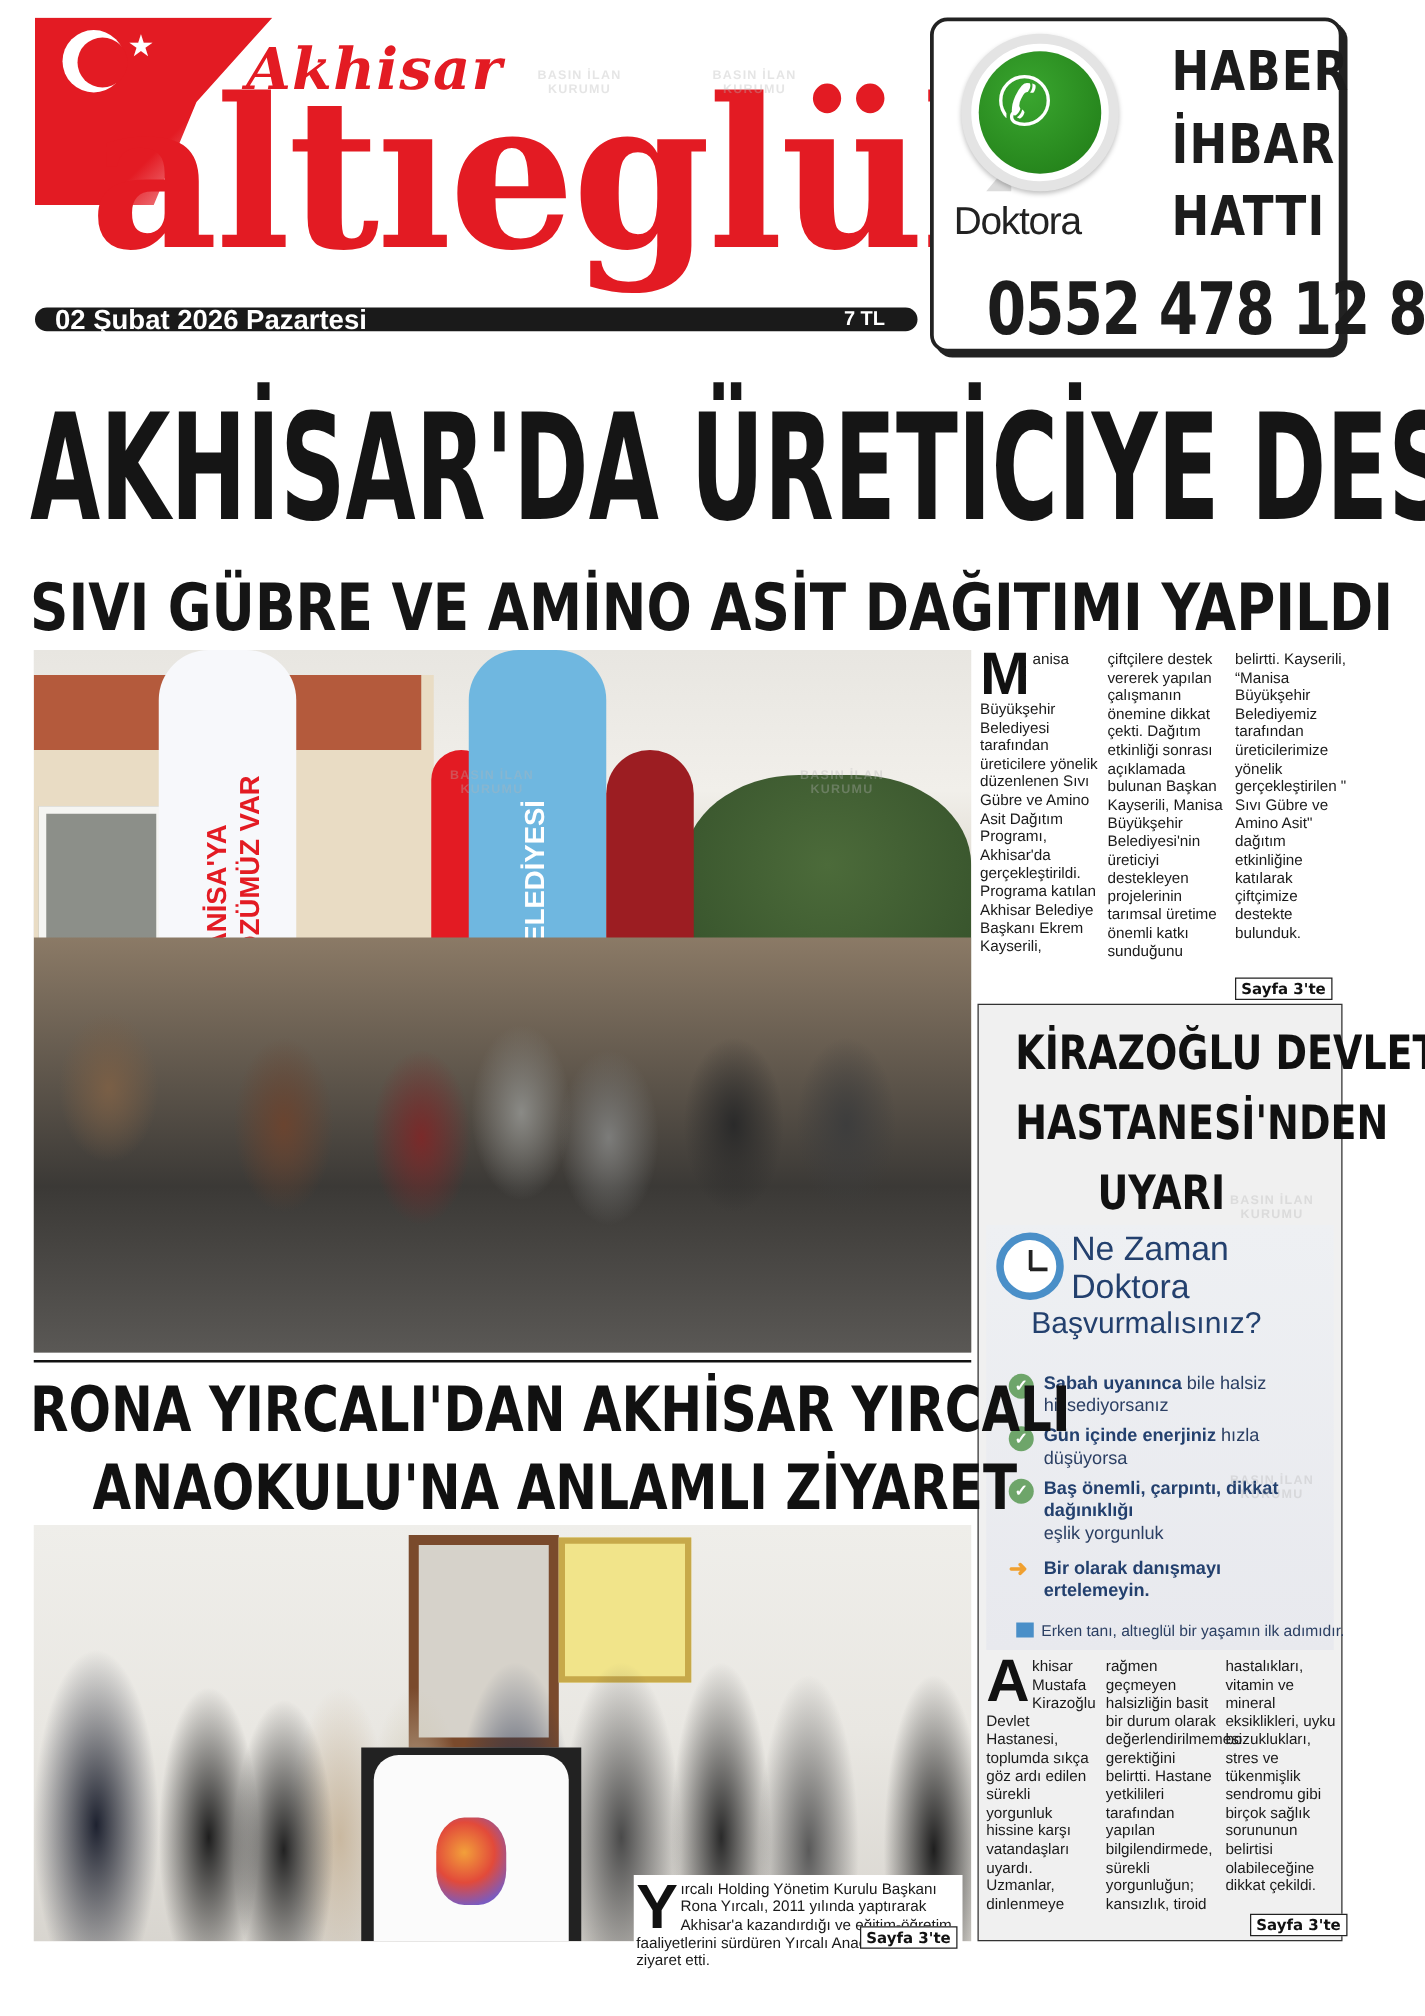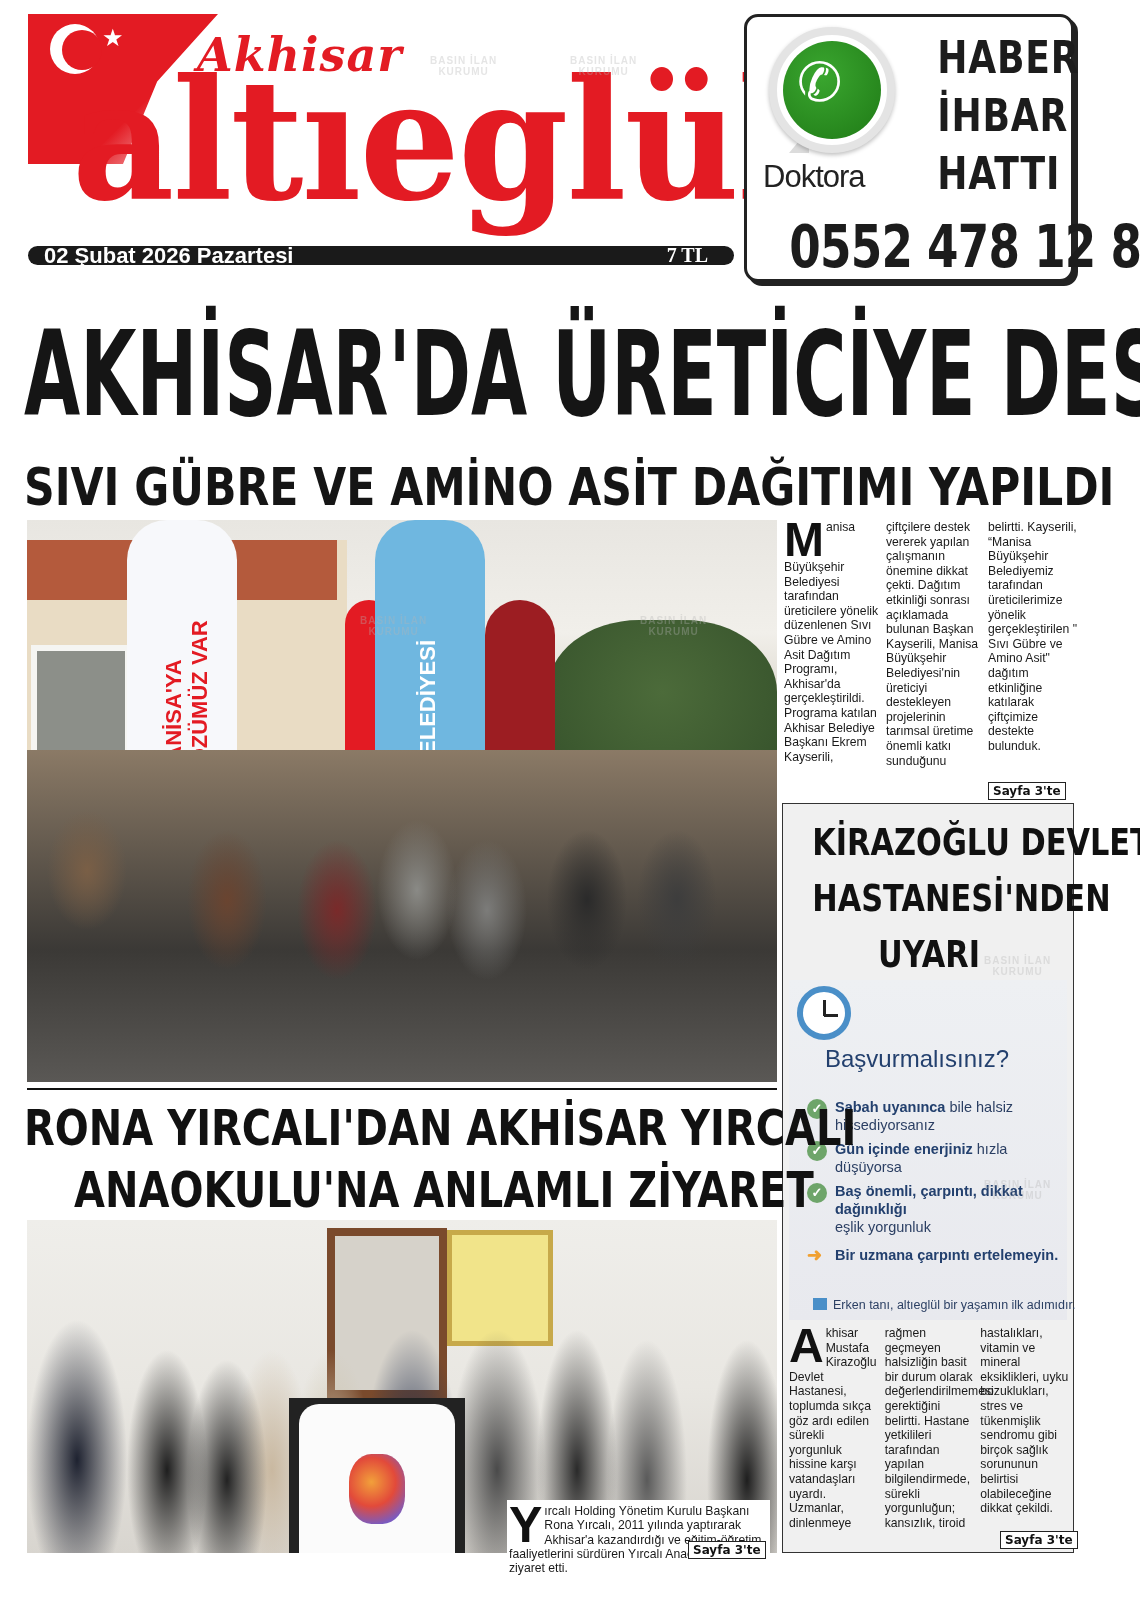--- a/index.html
+++ b/index.html
@@ -30,21 +30,21 @@
     position: absolute; left: 72px; top: 58px; font-family: "DejaVu Serif", serif;
     font-weight: bold; color: #e31b23; font-size: 158px; letter-spacing: -2px; line-height: 1;
     transform: scaleY(1.05); transform-origin: top left;
   }
   .dateband {
     position: absolute; left: 28px; top: 246px; width: 706px; height: 19px;
     background: #1a1a1a; border-radius: 17px; color: #fff;
     display: flex; align-items: center; justify-content: space-between; padding: 0 26px 0 16px;
     font-weight: bold; font-size: 22px;
   }
-  .dateband .price { font-size: 20px; font-family: Liberation Serif, serif; }
+  .dateband .price { font-size: 16px; }
 
   .hotline {
     position: absolute; left: 744px; top: 14px; width: 330px; height: 268px;
     border: 3px solid #222; border-radius: 14px; background: #fff;
     box-shadow: 4px 4px 0 #222;
   }
   .wa-bubble {
     position: absolute; left: 22px; top: 10px; width: 126px; height: 126px; border-radius: 50%;
     background: #ffffff; border: 8px solid #e4e4e4;
     box-shadow: 0 2px 4px rgba(0,0,0,.25);
@@ -278,37 +278,41 @@
 
 <aside class="sidebar">
   <div class="side-title">
     <span class="w">KİRAZOĞLU DEVLET</span>
     <span class="w">HASTANESİ'NDEN</span>
     <span class="w">UYARI</span>
   </div>
 
   <div class="infographic">
     <div class="clock-icon"></div>
+    <div class="info-title">
+      <div>Ne Zaman</div>
+      <div>Doktora</div>
+    </div>
     <div class="info-title2">Başvurmalısınız?</div>
     <ul class="info-list">
       <li>
         <span class="check-icon">✓</span>
         <b>Sabah uyanınca</b><span> bile halsiz hissediyorsanız</span>
       </li>
       <li>
         <span class="check-icon">✓</span>
         <b>Gün içinde enerjiniz</b><span> hızla düşüyorsa</span>
       </li>
       <li>
         <span class="check-icon">✓</span>
         <b>Baş önemli, çarpıntı, dikkat dağınıklığı</b><br><span> eşlik yorgunluk</span>
       </li>
       <li style="margin-top:10px;">
         <span class="arrow-icon">➜</span>
-        <b>Bir uzmana çarpıntı ertelemeyin.</b>
+        <b>Bir olarak danışmayı ertelemeyin.</b>
       </li>
     </ul>
     <div class="info-footer">
       <span class="hospital-icon"></span><span>Erken tanı, altıeglül bir yaşamın ilk adımıdır.</span>
     </div>
   </div>
 
   <div class="s2-text">
     <span class="dropcap">A</span><span>khisar Mustafa Kirazoğlu Devlet Hastanesi, toplumda sıkça göz ardı edilen sürekli yorgunluk hissine karşı vatandaşları uyardı. Uzmanlar, dinlenmeye rağmen geçmeyen halsizliğin basit bir durum olarak değerlendirilmemesi gerektiğini belirtti. Hastane yetkilileri tarafından yapılan bilgilendirmede, sürekli yorgunluğun; kansızlık, tiroid hastalıkları, vitamin ve mineral eksiklikleri, uyku bozuklukları, stres ve tükenmişlik sendromu gibi birçok sağlık sorununun belirtisi olabileceğine dikkat çekildi.</span>
   </div>

